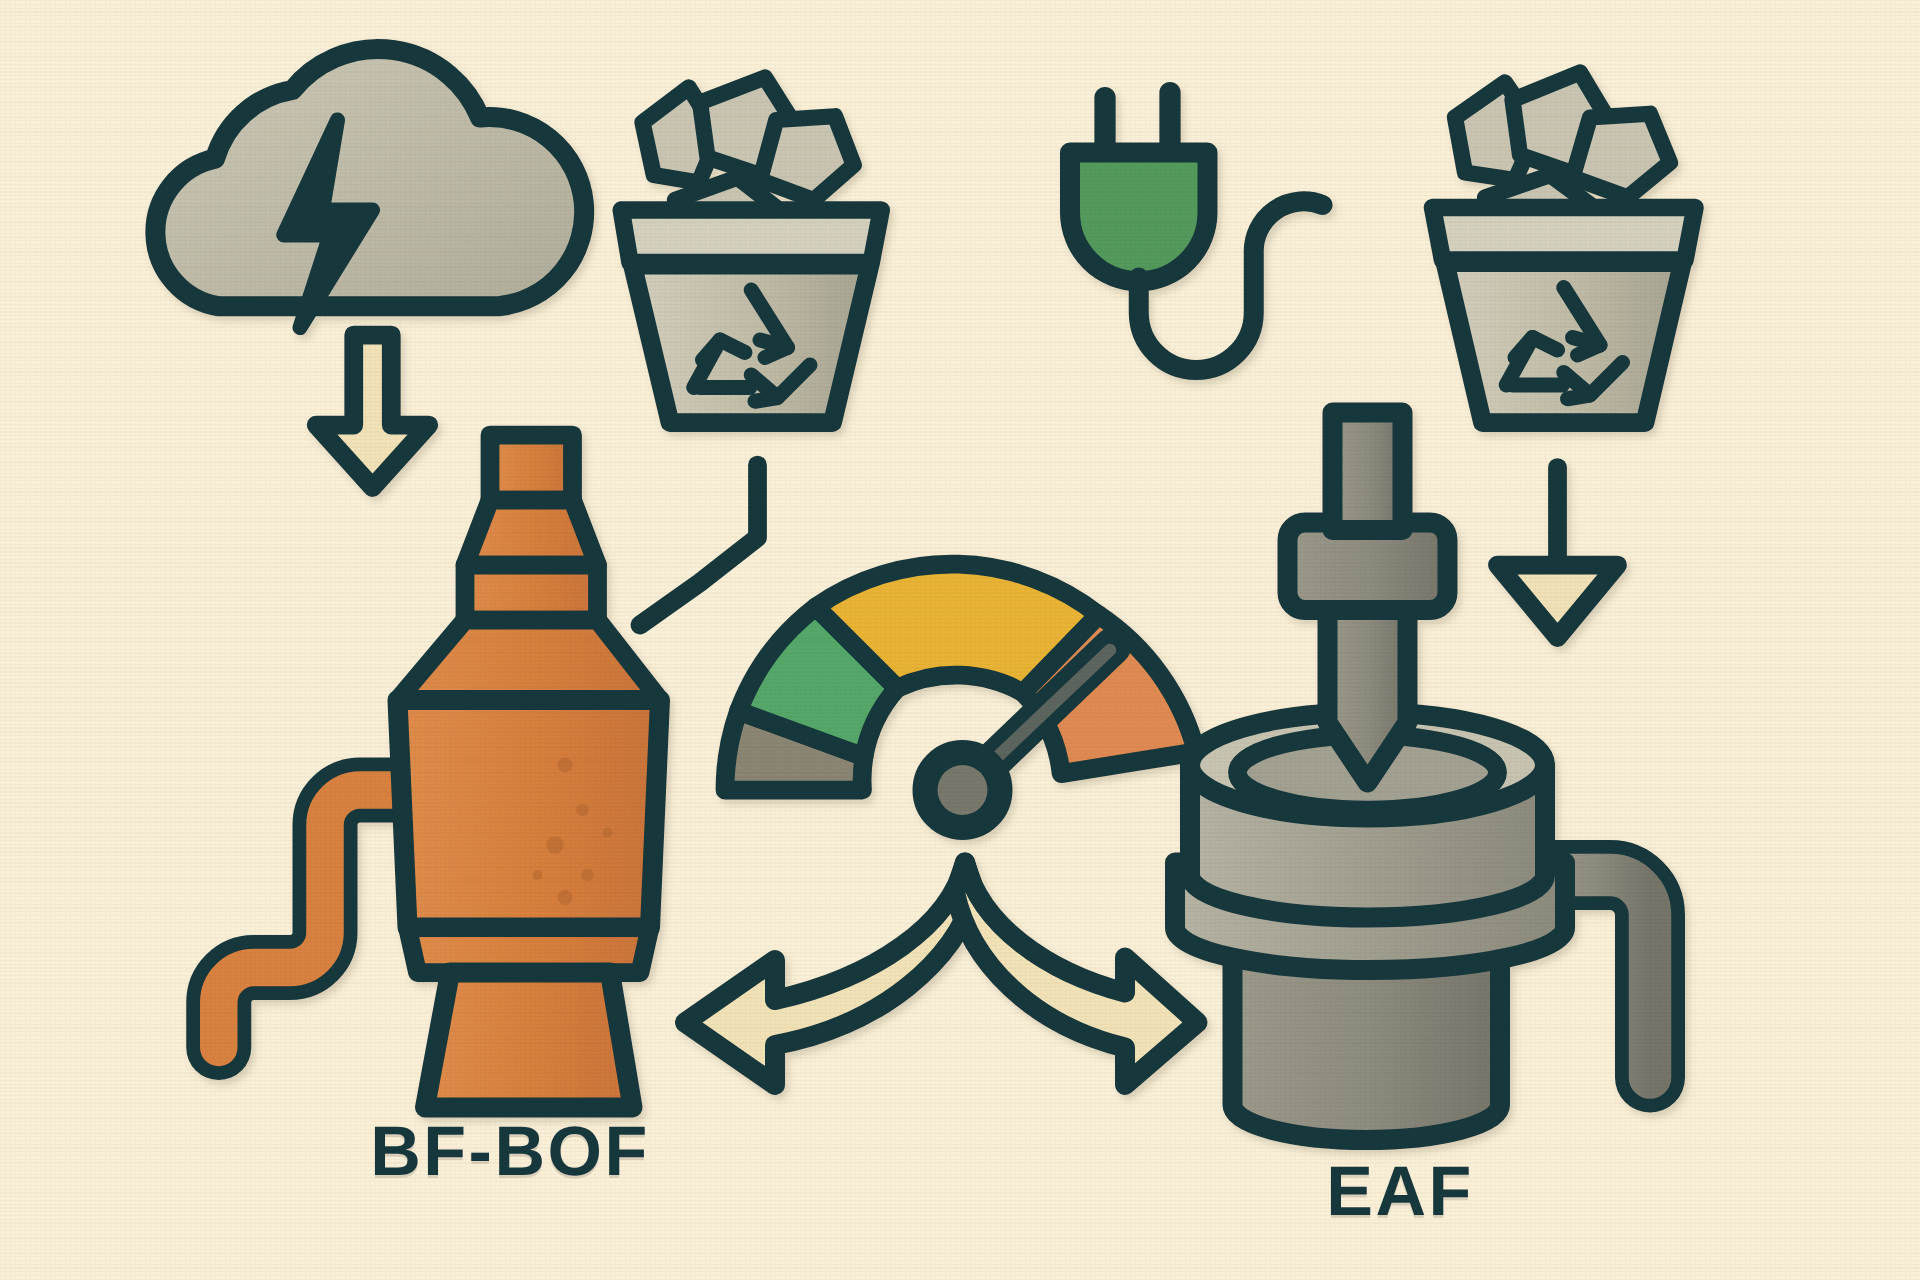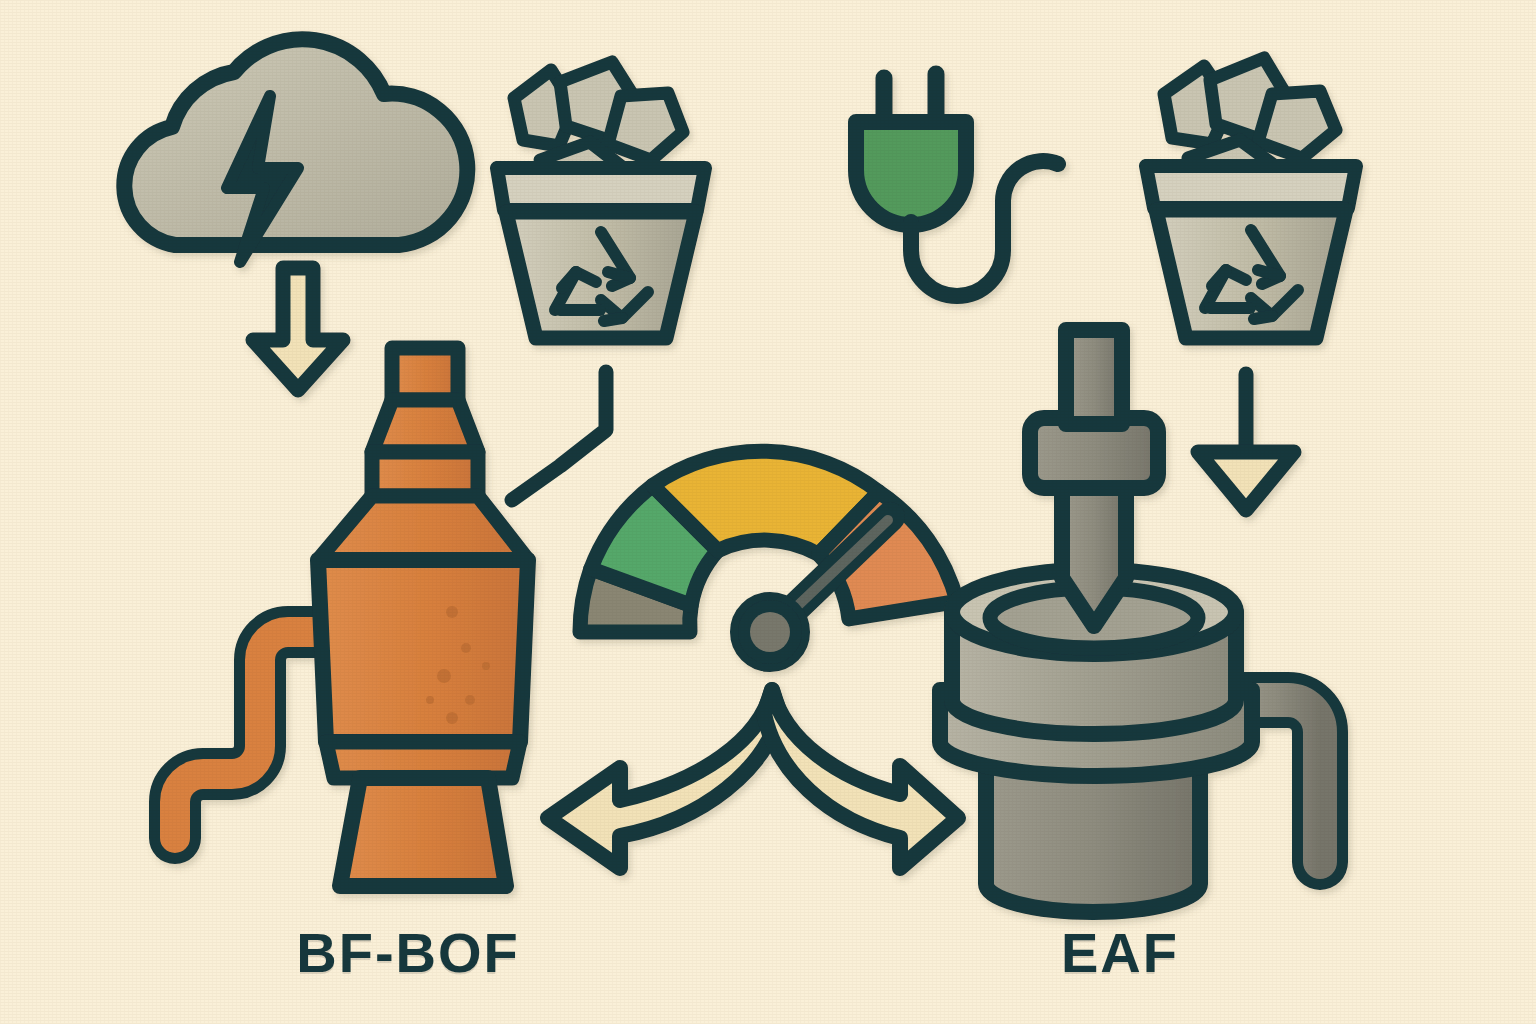--- a/index.html
+++ b/index.html
@@ -27,21 +27,21 @@
   .lbl{
     position:absolute;
     color:#16373c;
     font-weight:700;
     font-size:56px;
     letter-spacing:2px;
     white-space:nowrap;
     transform:translateX(-50%);
     text-shadow:0 2px 0 rgba(0,0,0,.12);
   }
-  #label-bfbof{left:408px;top:920px;text-align:right;}
+  #label-bfbof{left:408px;top:888px;text-align:right;}
   #label-eaf{left:1120px;top:920px;}
 </style>
 </head>
 <body>
 
 <div id="stage">
 
   <svg id="art" viewBox="0 0 1536 1024" xmlns="http://www.w3.org/2000/svg">
     <defs>
       <filter id="soft" x="-30%" y="-30%" width="160%" height="160%">

